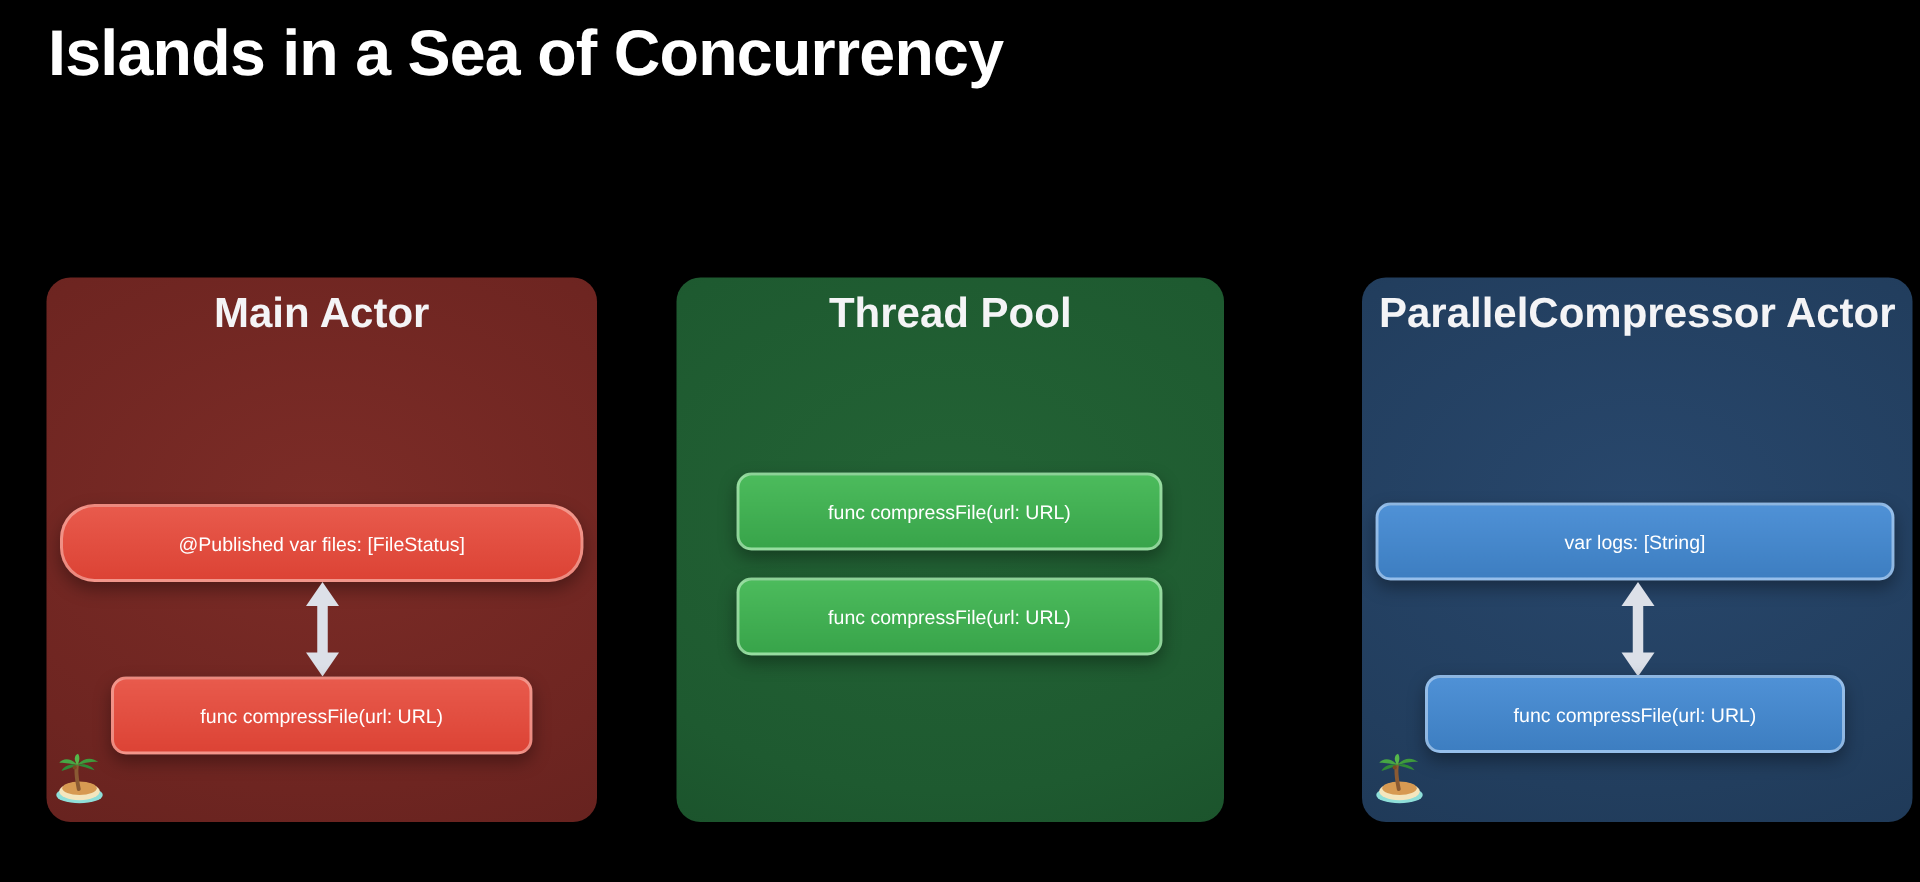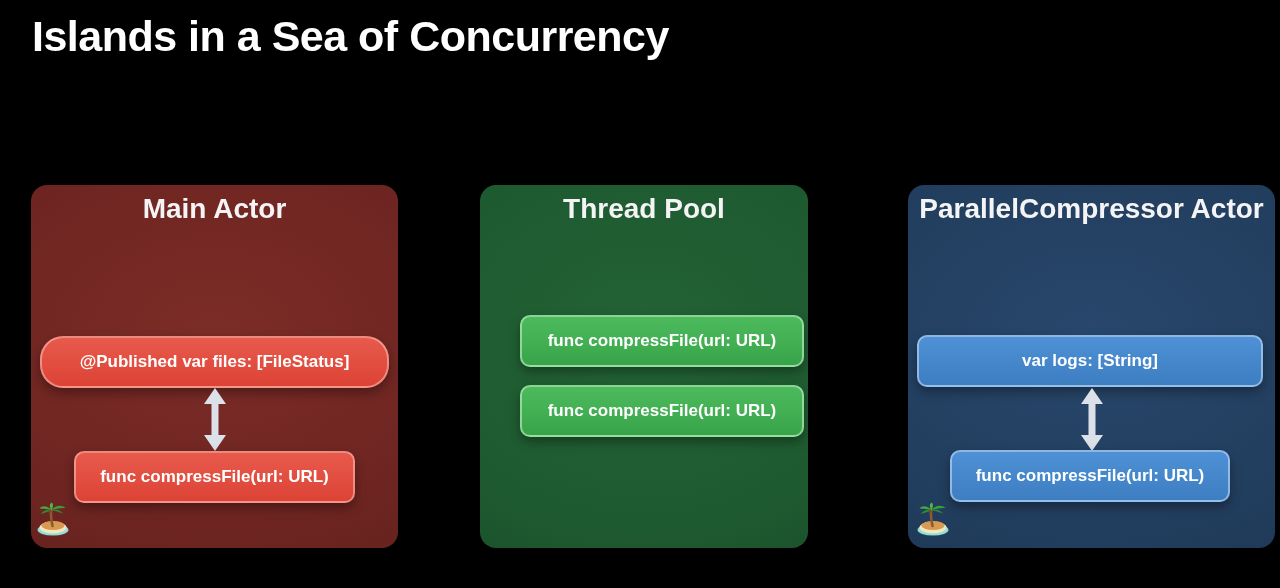--- a/index.html
+++ b/index.html
@@ -13,36 +13,36 @@
     white-space:nowrap;
   }
   .panel{
     position:absolute;top:185px;height:363px;border-radius:16px;
   }
   .panel.red{
     left:31px;width:367px;
     background:radial-gradient(130% 95% at 50% 42%, #7c2c27 0%, #6e2521 55%, #5c1f1c 100%);
   }
   .panel.green{
-    left:480px;width:328px;
+    left:451px;width:365px;
     background:radial-gradient(130% 95% at 50% 42%, #236335 0%, #1e5a30 55%, #174a26 100%);
   }
   .panel.blue{
     left:878px;width:367px;
     background:radial-gradient(130% 95% at 50% 42%, #28476c 0%, #223e5e 55%, #1c3450 100%);
     margin-left:30px;
   }
   .panel-title{
     position:absolute;top:8px;left:0;width:100%;text-align:center;
     font-size:28px;font-weight:700;color:#f4f4f6;white-space:nowrap;
   }
   .member{
     position:absolute;border-radius:10px;
     display:flex;align-items:center;justify-content:center;
-    font-size:17px;font-weight:700;color:#ffffff;white-space:nowrap;
+    font-size:13px;font-weight:400;color:#ffffff;white-space:nowrap;
     box-shadow:0 5px 11px rgba(0,0,0,0.35);
     box-sizing:border-box;padding:0 2px;
   }
   .member.red{
     background:linear-gradient(180deg,#e85a4c 0%,#dc4335 100%);
     border:2px solid rgba(255,224,218,0.45);
   }
   .member.green{
     background:linear-gradient(180deg,#4cbb5c 0%,#38a44a 100%);
     border:2px solid rgba(226,255,228,0.5);

